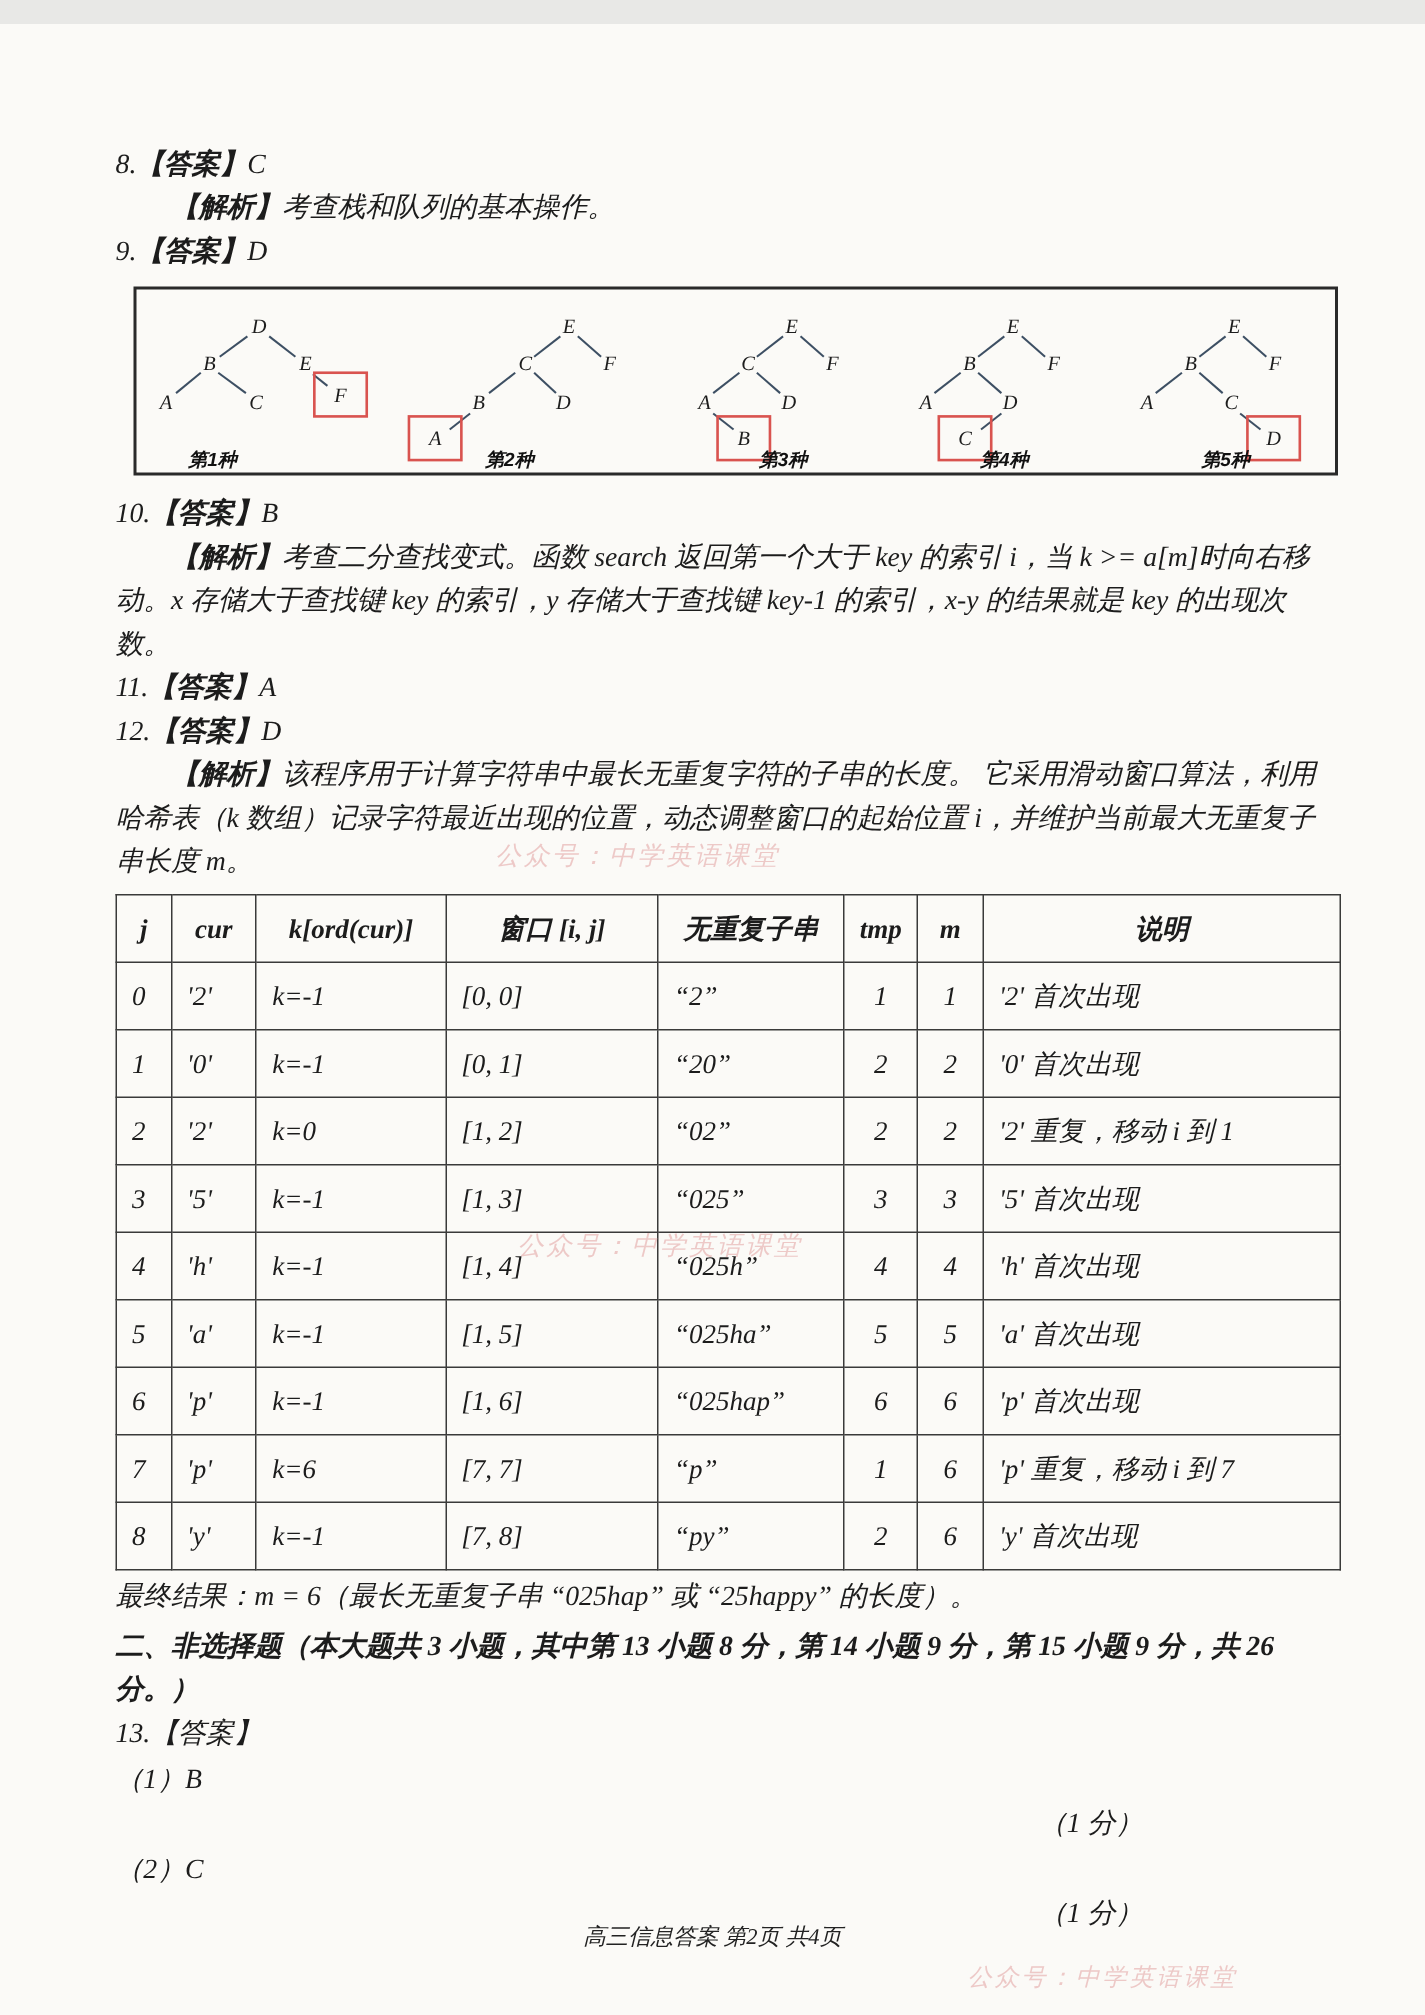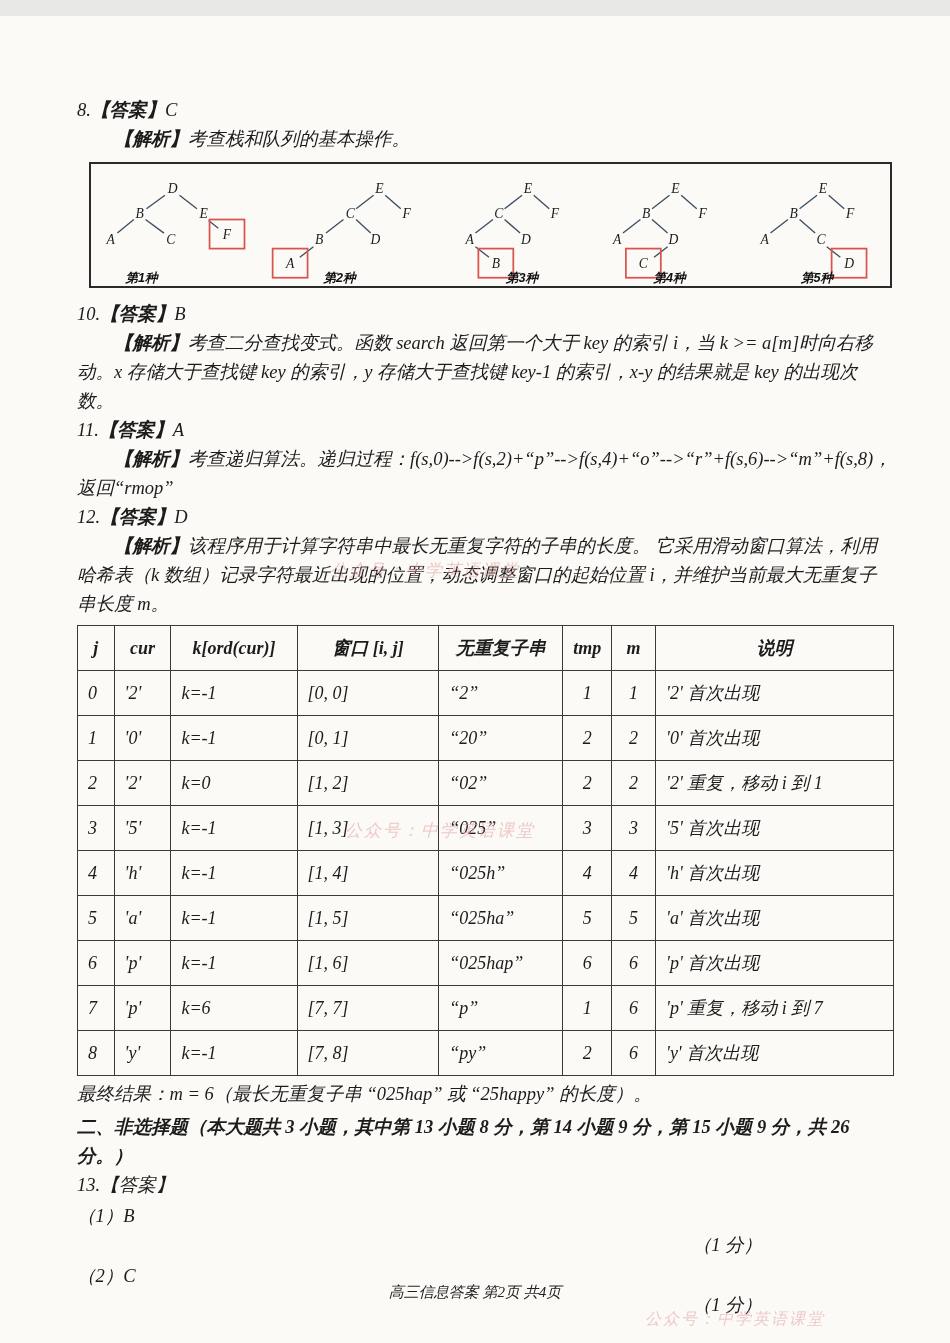--- a/index.html
+++ b/index.html
@@ -66,20 +66,21 @@
   .wm3 { top:1288px; left:645px; font-size:16px; }
 </style>
 </head>
 <body>
 
 <div class="page">
 
   <p><span>8.</span><span class="bold">【答案】</span><span>C</span></p>
   <p class="exp"><span class="bold">【解析】</span><span>考查栈和队列的基本操作。</span></p>
 
+  <p><span>9.</span><span class="bold">【答案】</span><span>D</span></p>
 
   <div class="tree-box">
     <svg viewBox="0 0 815 120">
 
       <g>
         <line class="tree-line" x1="72" y1="26" x2="53" y2="40"></line>
         <line class="tree-line" x1="87" y1="26" x2="105" y2="40"></line>
         <line class="tree-line" x1="40" y1="51" x2="23" y2="65"></line>
         <line class="tree-line" x1="52" y1="51" x2="71" y2="65"></line>
         <line class="tree-line" x1="117" y1="52" x2="127" y2="60"></line>
@@ -156,21 +157,20 @@
         <text class="tree-letter" x="777" y="101">D</text>
         <text class="tree-label" x="744" y="115">第5种</text>
       </g>
     </svg>
   </div>
 
   <p><span>10.</span><span class="bold">【答案】</span><span>B</span></p>
   <p class="exp"><span class="bold">【解析】</span><span>考查二分查找变式。函数 search 返回第一个大于 key 的索引 i，当 k &gt;= a[m]时向右移动。x 存储大于查找键 key 的索引，y 存储大于查找键 key-1 的索引，x-y 的结果就是 key 的出现次数。</span></p>
 
   <p><span>11.</span><span class="bold">【答案】</span><span>A</span></p>
-  <p class="exp"><span class="bold">【解析】</span><span>考查递归算法。递归过程：f(s,0)--&gt;f(s,2)+“p”--&gt;f(s,4)+“o”--&gt;“r”+f(s,6)--&gt;“m”+f(s,8)，返回“rmop”</span></p>
 
   <p><span>12.</span><span class="bold">【答案】</span><span>D</span></p>
   <p class="exp"><span class="bold">【解析】</span><span>该程序用于计算字符串中最长无重复字符的子串的长度。 它采用滑动窗口算法，利用哈希表（k 数组）记录字符最近出现的位置，动态调整窗口的起始位置 i，并维护当前最大无重复子串长度 m。</span></p>
 
   <table class="trace">
     <colgroup>
       <col class="col-j">
         <col class="col-cur">
         <col class="col-k">
         <col class="col-win">

